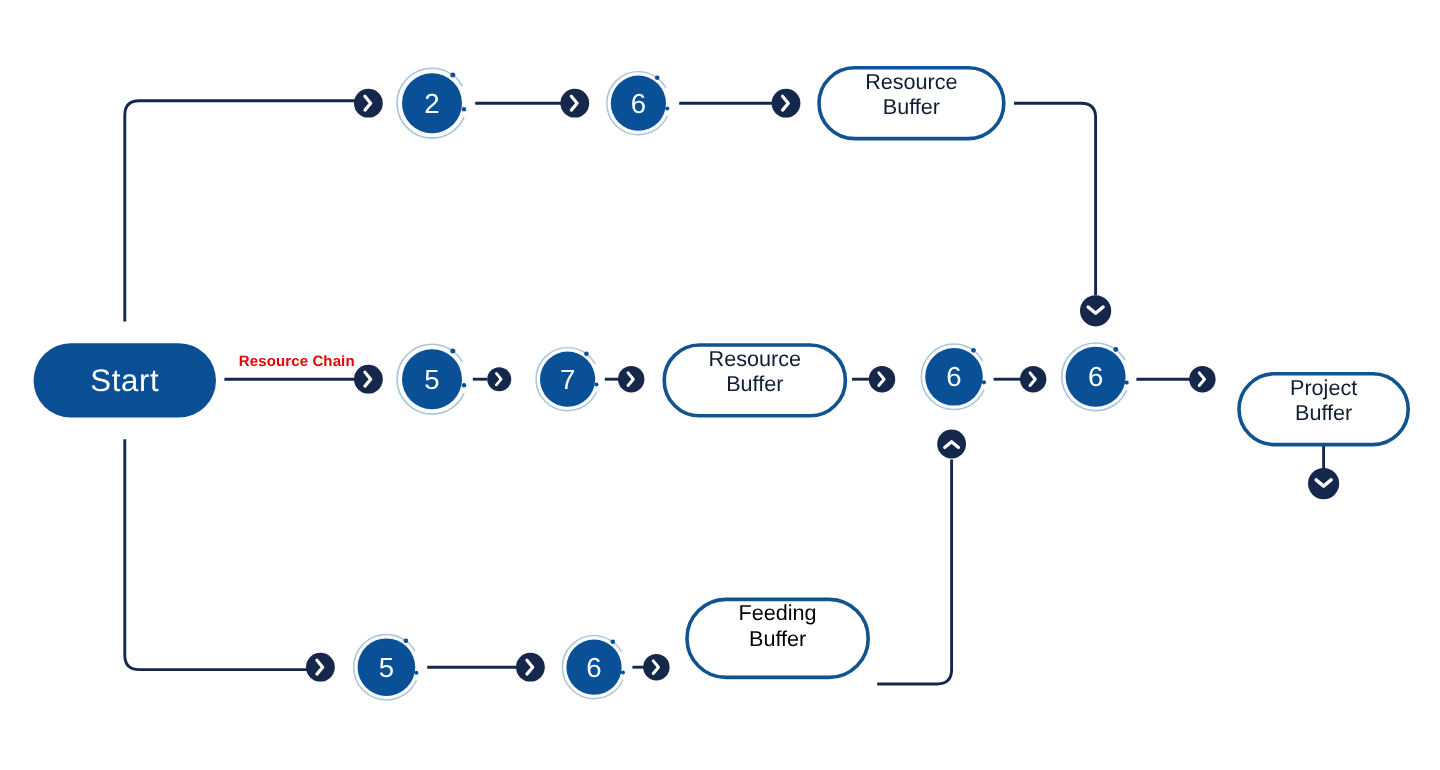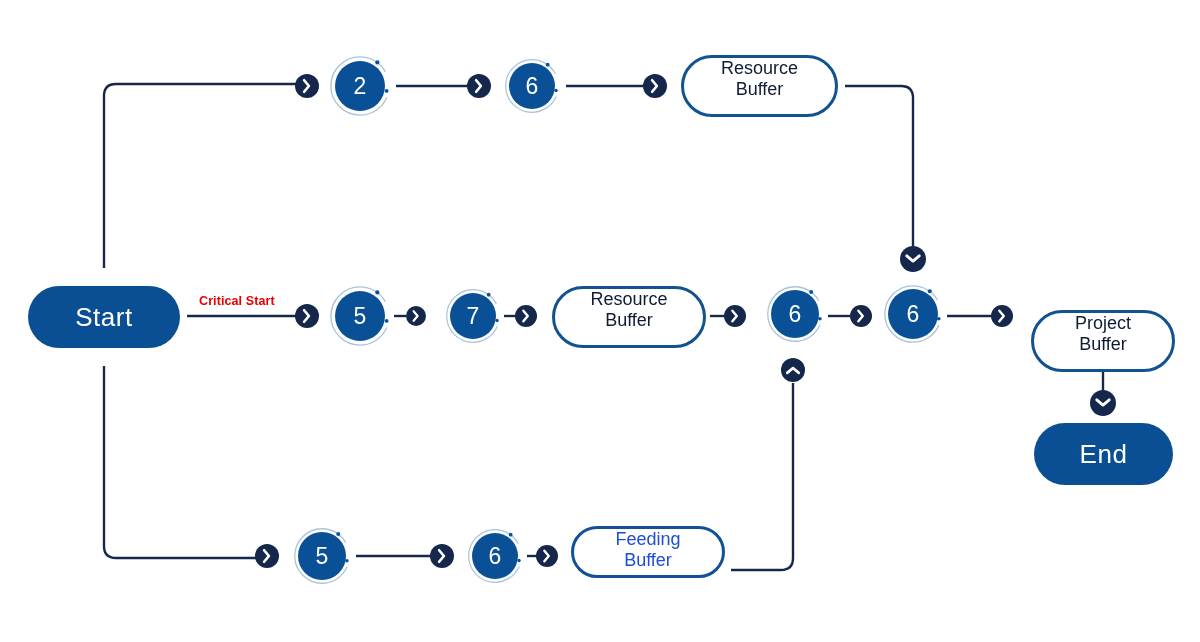--- a/index.html
+++ b/index.html
@@ -135,35 +135,34 @@
       <path d="M356,556 L432,556"></path>
       <path d="M527,556 L538,556"></path>
 
       <path d="M731,570 L781,570 Q793,570 793,558 L793,383"></path>
 
       <path d="M1103,352 L1103,392"></path>
     </g>
   </svg>
 
   <div class="term-pill" id="pill-start" style="left: 28px; top: 286px; width: 152px; height: 62px; background: rgb(10, 79, 147);">Start</div>
-  <div class="term-pill" id="pill-end" style="left: 1034px; top: 423px; width: 139px; height: 62px; background: rgb(10, 79, 147);">End</div>
 
   <div class="buffer-pill" id="buf-0" style="left: 681px; top: 55px; width: 157px; height: 62px; border-color: rgb(16, 83, 143); color: rgb(16, 28, 51);">
     <span>
       <span>Resource</span><br>
       <span>Buffer</span>
     </span>
   </div>
   <div class="buffer-pill" id="buf-1" style="left: 552px; top: 286px; width: 154px; height: 62px; border-color: rgb(16, 83, 143); color: rgb(16, 28, 51);">
     <span>
       <span>Resource</span><br>
       <span>Buffer</span>
     </span>
   </div>
-  <div class="buffer-pill" id="buf-2" style="left: 571px; top: 526px; width: 154px; height: 52px; border-color: rgb(16, 83, 143); color: #1d4ed8;">
+  <div class="buffer-pill" id="buf-2" style="left: 571px; top: 498px; width: 154px; height: 68px; border-color: rgb(16, 83, 143); color: #000000;">
     <span>
       <span>Feeding</span><br>
       <span>Buffer</span>
     </span>
   </div>
   <div class="buffer-pill" id="buf-3" style="left: 1031px; top: 286px; width: 144px; height: 62px; border-color: rgb(16, 83, 143); color: rgb(16, 28, 51); margin-top: 24px;">
     <span>
       <span>Project</span><br>
       <span>Buffer</span>
     </span>
@@ -307,15 +306,15 @@
           <path d="M 38 26 L 58 50 L 38 74" fill="none" stroke="#ffffff" stroke-width="11" stroke-linecap="round" stroke-linejoin="round"></path>
         </svg>
       </div>
       <div class="badge" style="left: 536px; top: 545px; width: 22px; height: 22px; background: rgb(21, 40, 75);">
         <svg viewBox="0 0 100 100" width="22" height="22">
           <path d="M 38 26 L 58 50 L 38 74" fill="none" stroke="#ffffff" stroke-width="11" stroke-linecap="round" stroke-linejoin="round"></path>
         </svg>
       </div>
     </div>
 
-  <div class="edge-label" id="lbl-critical-chain" style="left: 199px; top: 294px; color: rgb(230, 0, 0);">Critical Start</div>
+  <div class="edge-label" id="lbl-critical-chain" style="left: 199px; top: 294px; color: rgb(230, 0, 0);">Resource Chain</div>
 
 </div>
 
 </body></html>

